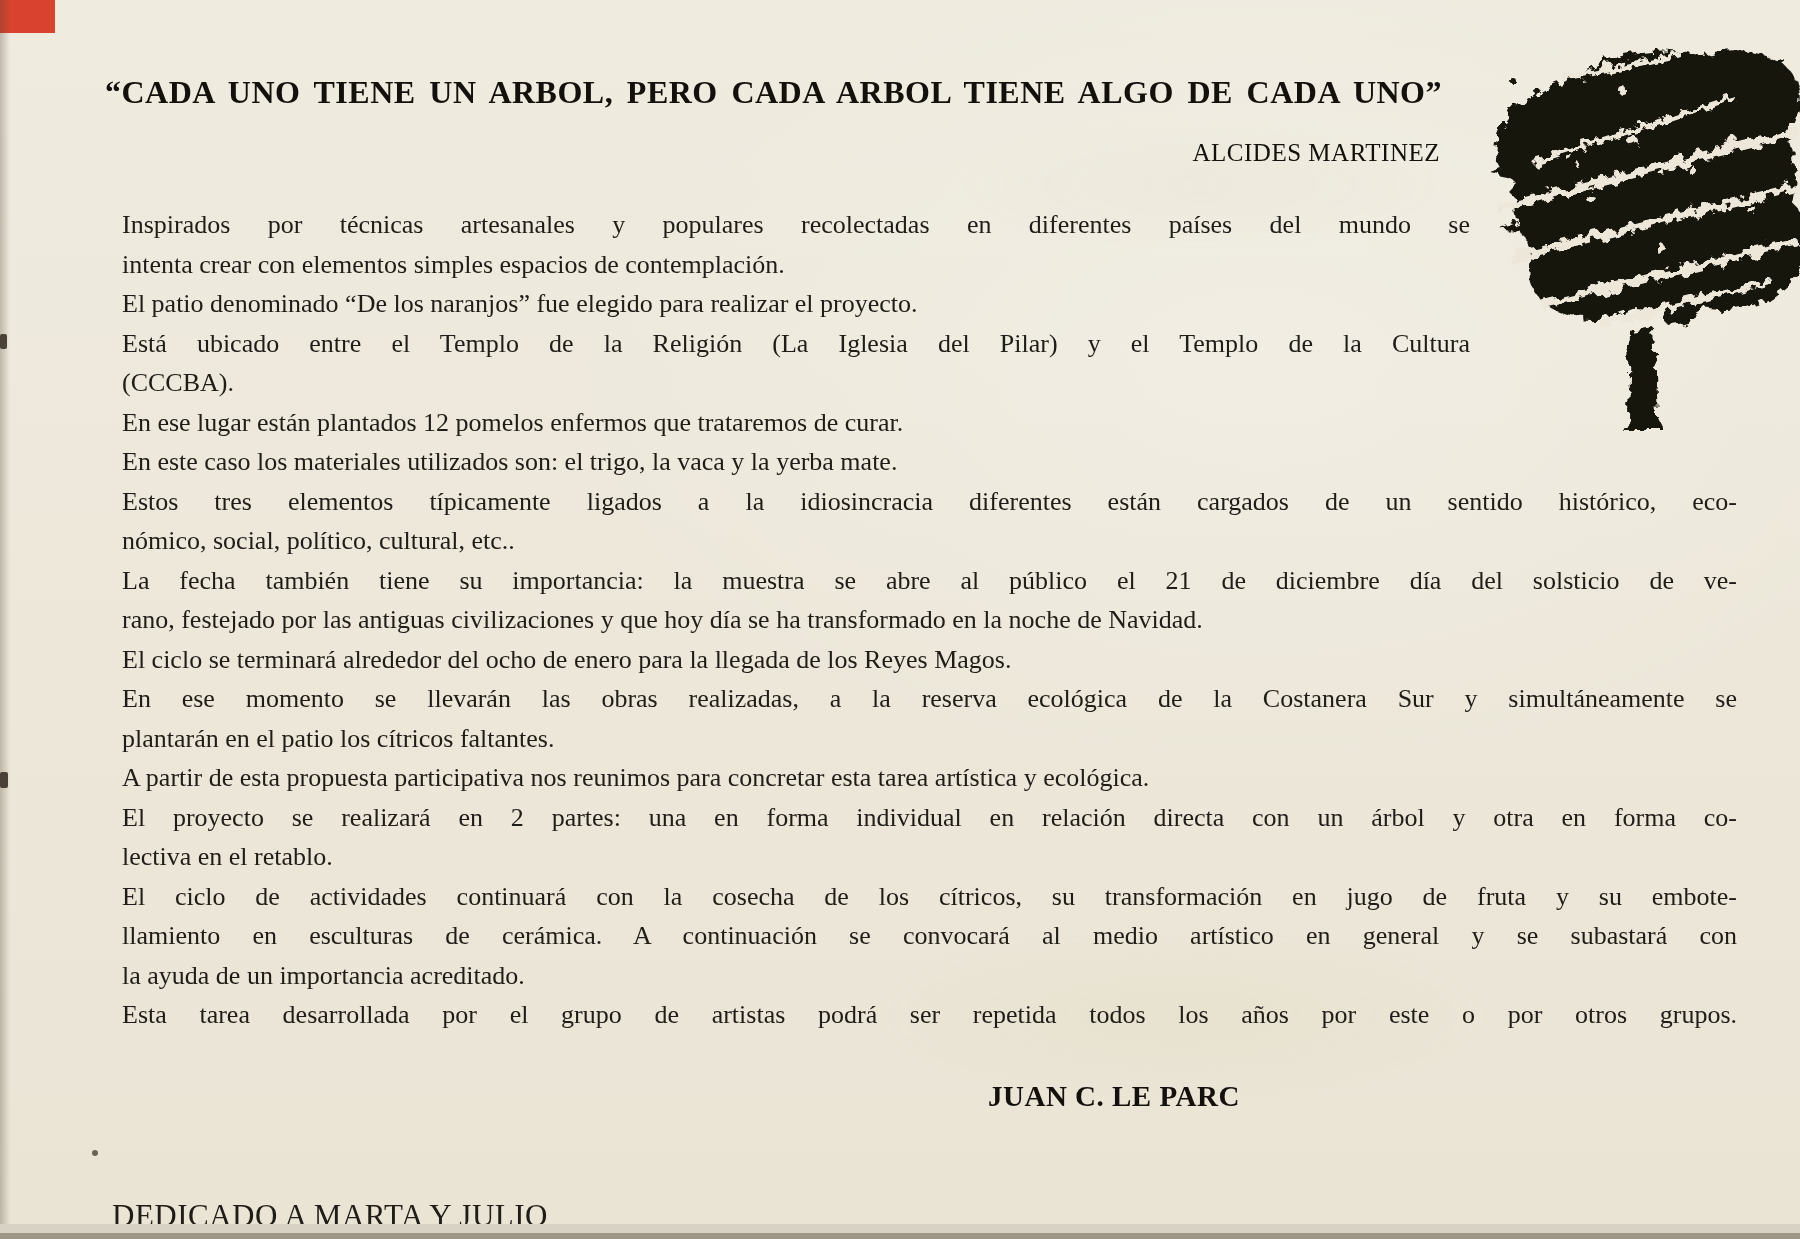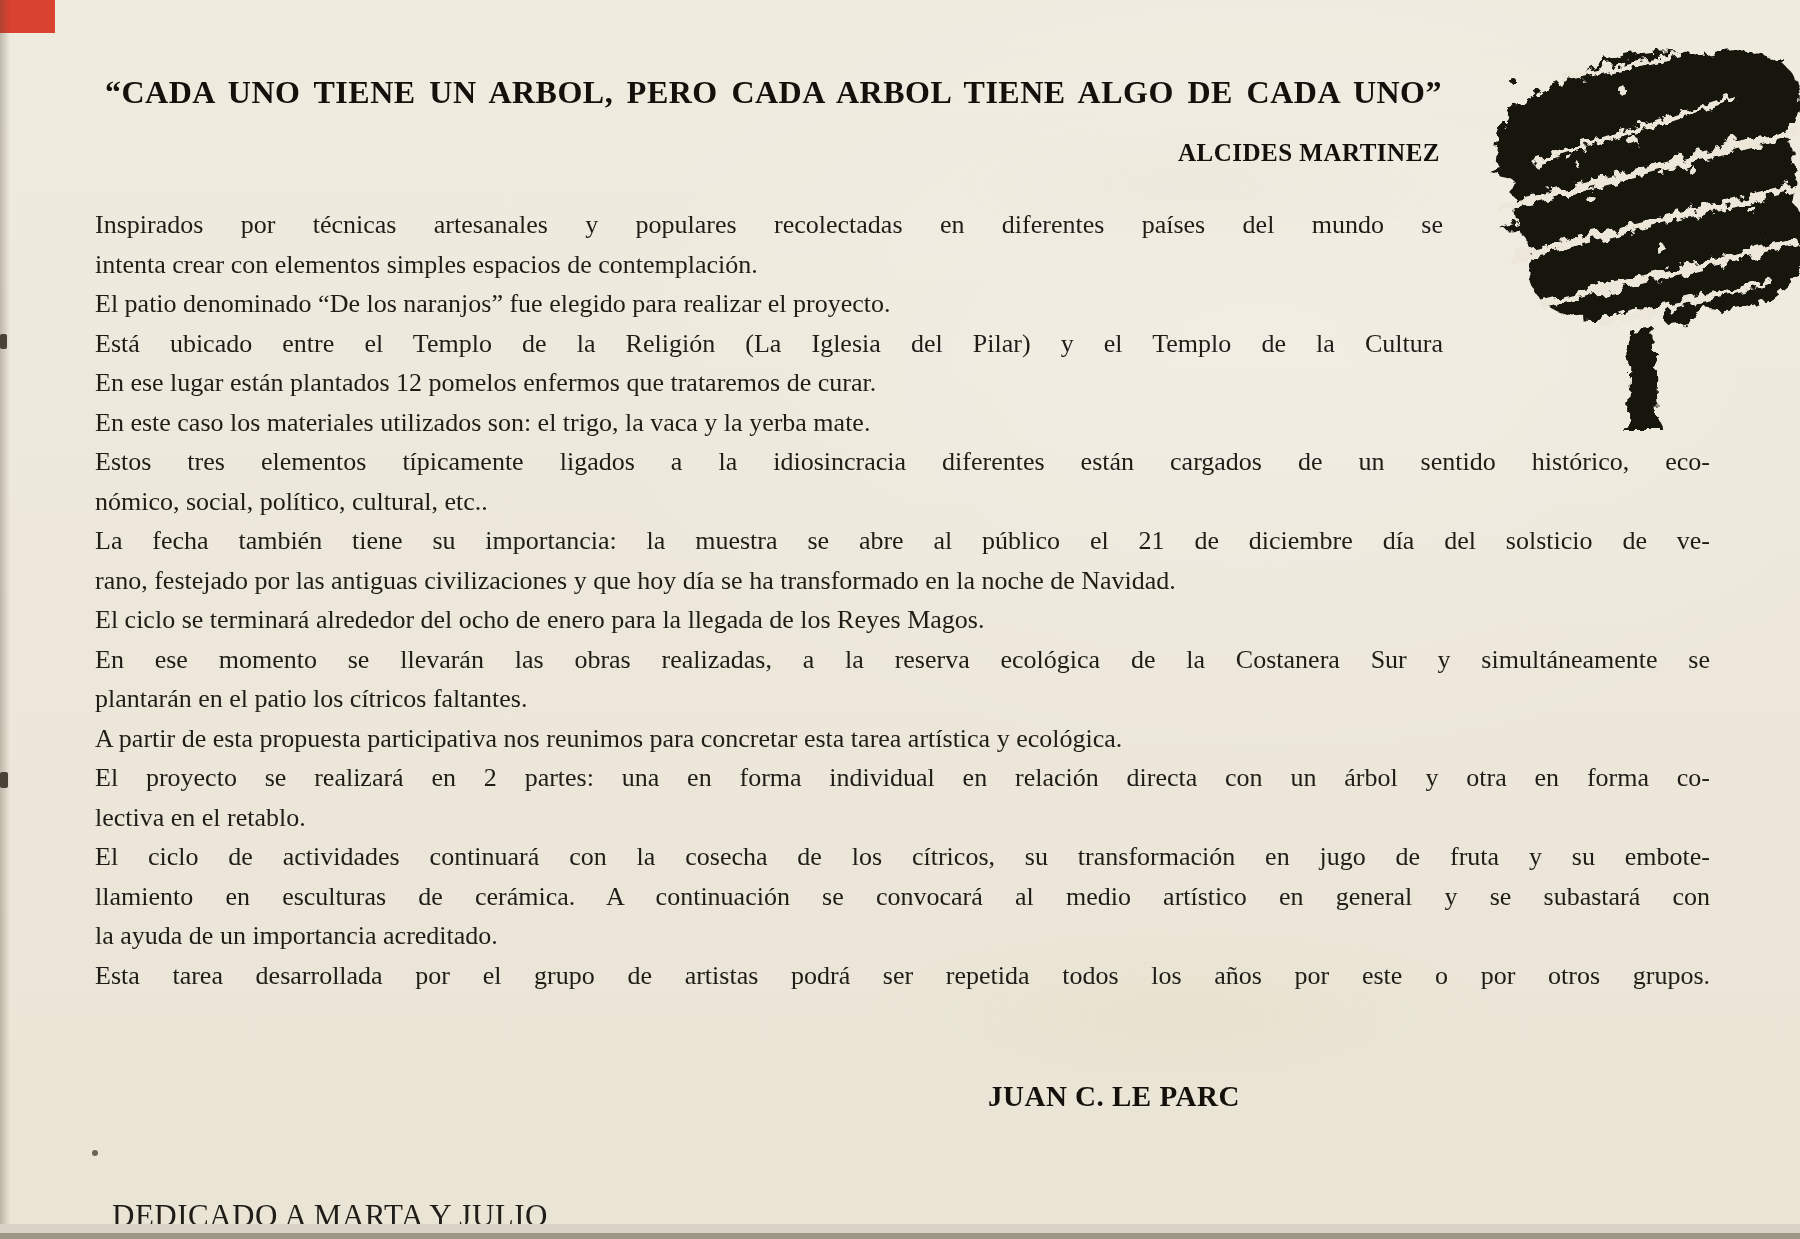--- a/index.html
+++ b/index.html
@@ -29,26 +29,26 @@
     background:radial-gradient(50% 50% at 50% 50%, rgba(190,185,140,0.10), rgba(190,185,140,0));}
 
   
   #page-title{
     position:absolute;left:105px;top:74px;width:1337px;
     font-size:32px;font-weight:bold;letter-spacing:0.5px;
     text-align:justify;text-align-last:justify;color:#14110d;white-space:normal;
   }
   #attribution{
     position:absolute;right:360px;top:139px;
-    font-size:25px;font-weight:bold;letter-spacing:0.5px;color:#14110d;
+    font-size:25px;font-weight:normal;letter-spacing:0.5px;color:#14110d;
   }
 
   
   #body-text{position:absolute;left:95px;top:205px;}
-  .ln{font-size:26px;line-height:39.5px;color:#201d18;}
+  .ln{font-size:26px;line-height:39.5px;color:#201d18;margin-left:27px;}
   .narrow{width:1348px;}
   .wide{width:1615px;}
   .j{text-align:justify;text-align-last:justify;}
 
   #signature{
     position:absolute;left:988px;top:1080px;
     font-size:29px;font-weight:bold;letter-spacing:0.5px;color:#14110d;
   }
   #dedication{
     position:absolute;left:112px;top:1198px;
@@ -119,20 +119,21 @@
         <circle cx="250" cy="280" r="3"></circle>
       </g>
     </g>
   </svg>
 
   <div id="body-text">
     <div class="ln narrow j">Inspirados por técnicas artesanales y populares recolectadas en diferentes países del mundo se</div>
     <div class="ln narrow">intenta crear con elementos simples espacios de contemplación.</div>
     <div class="ln narrow">El patio denominado “De los naranjos” fue elegido para realizar el proyecto.</div>
     <div class="ln narrow j">Está ubicado entre el Templo de la Religión (La Iglesia del Pilar) y el Templo de la Cultura</div>
+    <div class="ln narrow">(CCCBA).</div>
     <div class="ln wide">En ese lugar están plantados 12 pomelos enfermos que trataremos de curar.</div>
     <div class="ln wide">En este caso los materiales utilizados son: el trigo, la vaca y la yerba mate.</div>
     <div class="ln wide j">Estos tres elementos típicamente ligados a la idiosincracia diferentes están cargados de un sentido histórico, eco-</div>
     <div class="ln wide">nómico, social, político, cultural, etc..</div>
     <div class="ln wide j">La fecha también tiene su importancia: la muestra se abre al público el 21 de diciembre día del solsticio de ve-</div>
     <div class="ln wide">rano, festejado por las antiguas civilizaciones y que hoy día se ha transformado en la noche de Navidad.</div>
     <div class="ln wide">El ciclo se terminará alrededor del ocho de enero para la llegada de los Reyes Magos.</div>
     <div class="ln wide j">En ese momento se llevarán las obras realizadas, a la reserva ecológica de la Costanera Sur y simultáneamente se</div>
     <div class="ln wide">plantarán en el patio los cítricos faltantes.</div>
     <div class="ln wide">A partir de esta propuesta participativa nos reunimos para concretar esta tarea artística y ecológica.</div>

